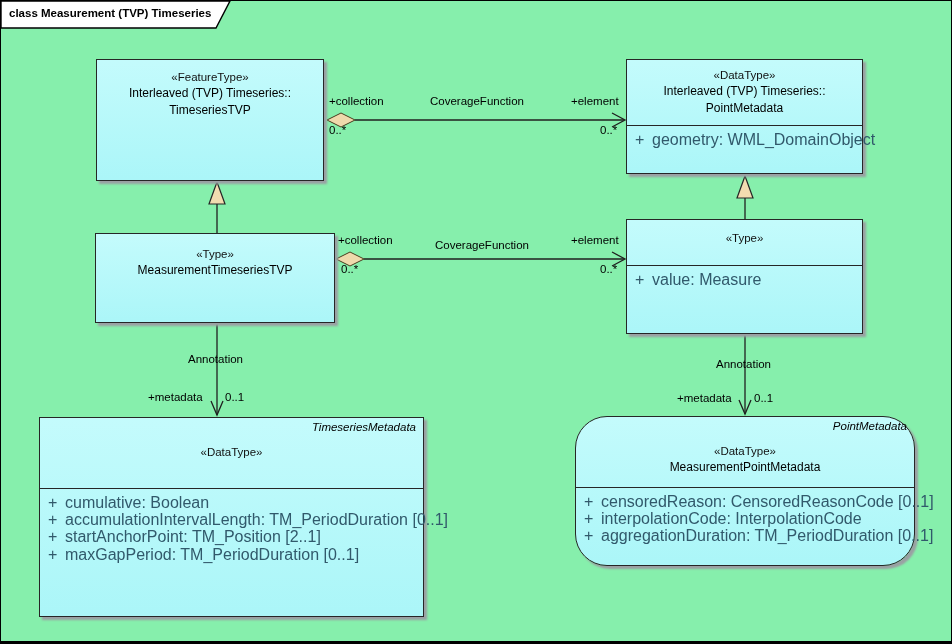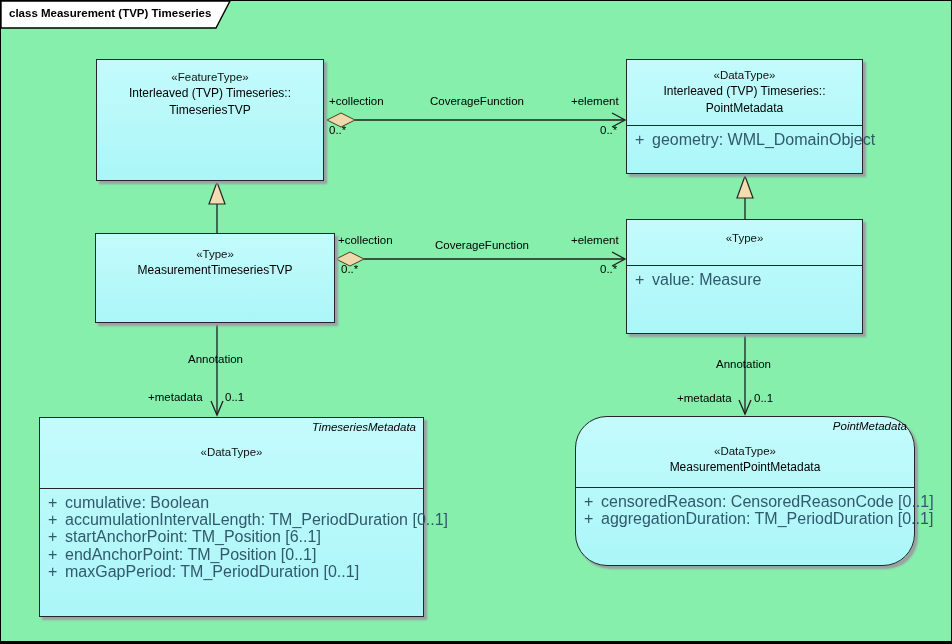--- a/index.html
+++ b/index.html
@@ -117,34 +117,34 @@
   </div>
 
   <div class="uml-class" style="left:38px;top:416px;width:385px;height:200px;">
     <div class="cls-header" style="height:70px;">
       <div class="corner-label">TimeseriesMetadata</div>
       <div class="stereotype" style="margin-top:26px;">«DataType»</div>
     </div>
     <div class="attrs">
         <div class="attr-row"><span class="attr-vis">+</span><span class="attr-text">cumulative: Boolean</span></div>
         <div class="attr-row"><span class="attr-vis">+</span><span class="attr-text">accumulationIntervalLength: TM_PeriodDuration [0..1]</span></div>
-        <div class="attr-row"><span class="attr-vis">+</span><span class="attr-text">startAnchorPoint: TM_Position [6..1]</span></div>
-        <div class="attr-row"><span class="attr-vis">+</span><span class="attr-text">endAnchorPoint: TM_Position [0..1]</span></div>
+        <div class="attr-row"><span class="attr-vis">+</span><span class="attr-text">startAnchorPoint: TM_Position [2..1]</span></div>
         <div class="attr-row"><span class="attr-vis">+</span><span class="attr-text">maxGapPeriod: TM_PeriodDuration [0..1]</span></div>
       </div>
   </div>
 
   <div class="uml-class" style="left:574px;top:415px;width:340px;height:150px;border-radius:32px;">
     <div class="cls-header" style="height:70px;">
       <div class="corner-label">PointMetadata</div>
       <div class="stereotype" style="margin-top:26px;">«DataType»</div>
       <div class="cname">MeasurementPointMetadata</div>
     </div>
     <div class="attrs">
         <div class="attr-row"><span class="attr-vis">+</span><span class="attr-text">censoredReason: CensoredReasonCode [0..1]</span></div>
+        <div class="attr-row"><span class="attr-vis">+</span><span class="attr-text">interpolationCode: InterpolationCode</span></div>
         <div class="attr-row"><span class="attr-vis">+</span><span class="attr-text">aggregationDuration: TM_PeriodDuration [0..1]</span></div>
       </div>
   </div>
 
   <div class="conn-label" style="left:328px;top:94px;">+collection</div>
   <div class="conn-label" style="left:429px;top:94px;">CoverageFunction</div>
   <div class="conn-label" style="left:570px;top:94px;">+element</div>
   <div class="conn-label" style="left:328px;top:123px;">0..*</div>
   <div class="conn-label" style="left:599px;top:123px;">0..*</div>
 

